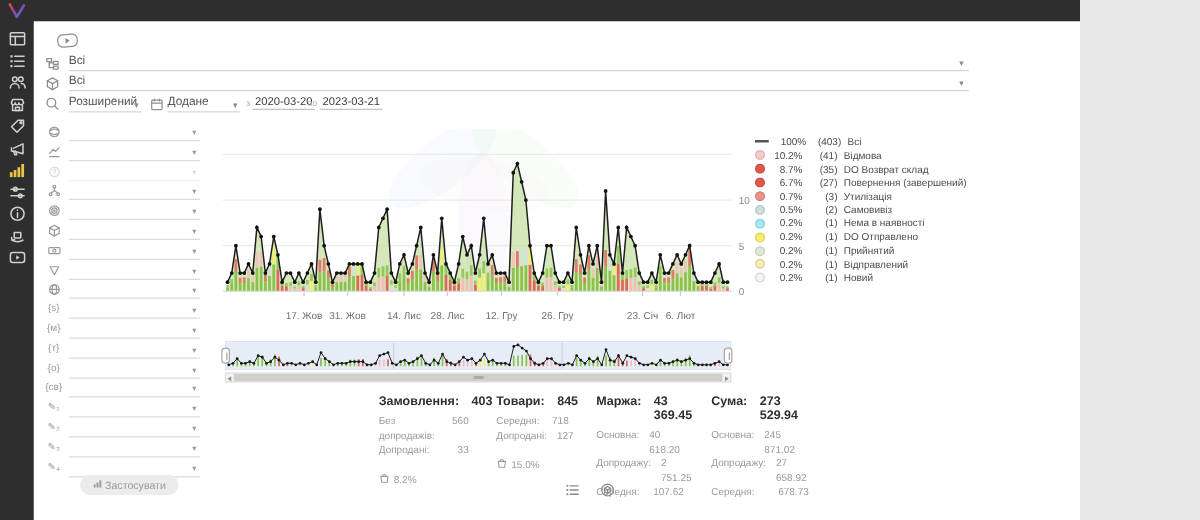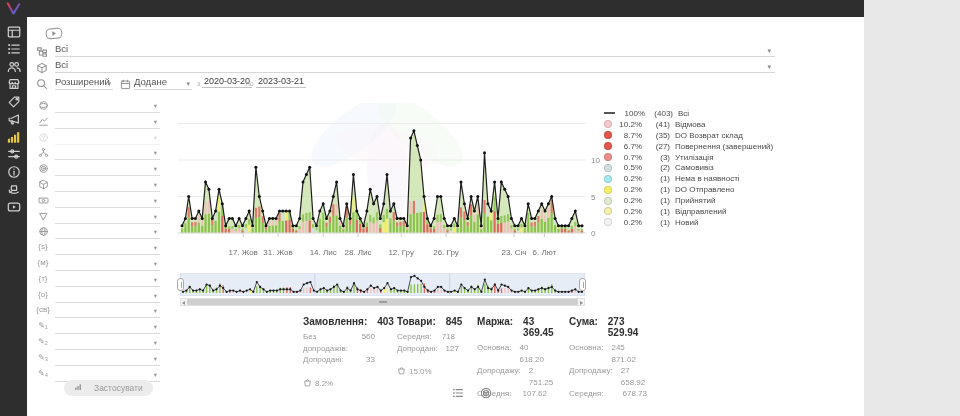--- a/index.html
+++ b/index.html
@@ -25,21 +25,21 @@
   .tinylab { position:absolute; font-size:7px; color:#b0b0b0; }
   .dateval { position:absolute; font-size:9px; color:#3c3c3c; border-bottom:1px solid #c4c4c4; padding:0 2px 1px 2px; }
 
   
   .panel-row { position:absolute; left:34px; width:126px; height:16px; }
   .panel-row .pic { position:absolute; left:2px; top:1px; color:#9a9a9a; font-size:8px; width:14px; text-align:center; }
   .panel-row .pfield { position:absolute; left:21px; right:0; top:2px; height:12px; border-bottom:1px solid #dcdcdc; }
   .panel-row .pchev { position:absolute; right:3px; top:3px; font-size:6.5px; color:#9a9a9a; }
   .panel-row.disabled { opacity:.35; }
 
-  .apply-btn { position:absolute; left:64px; top:380px; height:16px; padding:0 10px; background:#ececec; border:none; border-radius:9px; color:#9a9a9a; font-size:8.5px; display:flex; align-items:center; gap:12px; cursor:pointer; font-family:"Liberation Sans", sans-serif; }
+  .apply-btn { position:absolute; left:64px; top:380px; height:16px; padding:0 10px; background:#ececec; border:none; border-radius:9px; color:#9a9a9a; font-size:8.5px; display:flex; align-items:center; gap:2px; cursor:pointer; font-family:"Liberation Sans", sans-serif; }
 
   
   #main-chart { position:absolute; left:178px; top:103px; }
   #brush-chart { position:absolute; left:180px; top:273px; }
   .ylab { position:absolute; font-size:8px; color:#8a8a8a; }
   .xlab { position:absolute; top:248px; font-size:8px; color:#6f6f6f; width:44px; text-align:center; }
   .brush-handle { position:absolute; top:278px; width:7px; height:13px; background:#fff; border:1px solid #a8a8a8; border-radius:3px; z-index:3; cursor:ew-resize; }
   .brush-handle::after { content:""; position:absolute; left:2.5px; top:3px; width:1px; height:6px; background:#a8a8a8; }
   .scrollbar { position:absolute; left:180px; top:298px; width:405px; height:8px; background:#f4f4f4; border:1px solid #e0e0e0; }
   .sb-thumb { position:absolute; left:6px; top:0; right:6px; height:6px; background:#cfcfcf; border-radius:1px; cursor:grab; }

